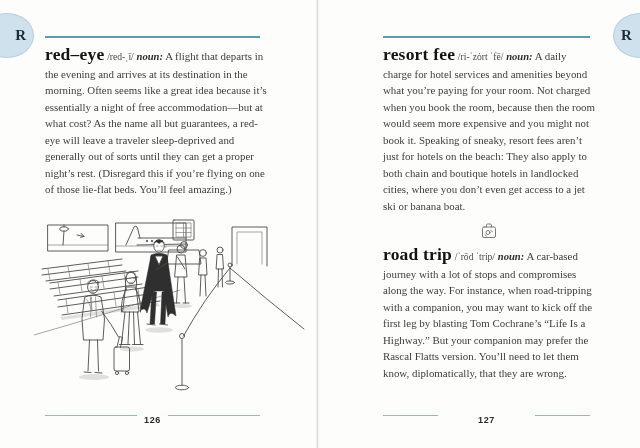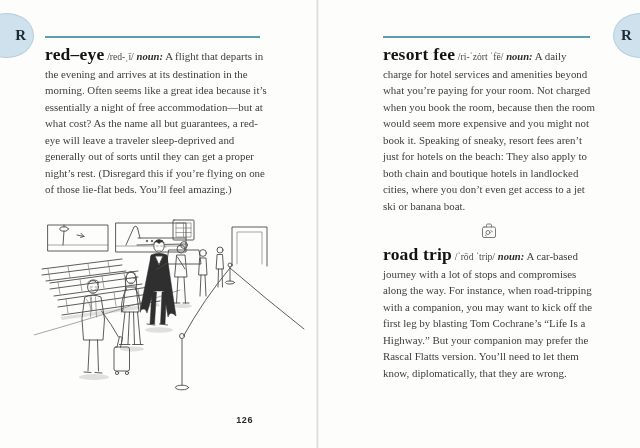--- a/index.html
+++ b/index.html
@@ -27,21 +27,21 @@
   .col{position:absolute;top:46px;}
   .col.l{left:45px;width:222px;}
   .col.r{left:383px;width:212px;}
   .entry{margin:0;font-size:10.9px;line-height:16.5px;color:#3e3d3a;text-align:left;}
   .headword{font-weight:bold;font-size:17.5px;color:#131313;letter-spacing:.2px;}
   .phon{font-size:9.6px;color:#4a4a47;}
   .pos{font-weight:bold;font-style:italic;font-size:10.6px;color:#2e2e2c;}
   .divider{display:flex;justify-content:center;margin:7px 0 6px 0;}
   .see-also{margin:4px 0 0 0;font-size:9.8px;color:#4a4a47;line-height:14px;}
   .see-also .lbl{font-style:italic;}
-  .footer{position:absolute;top:415px;display:flex;align-items:flex-end;flex-direction:column;}
+  .footer{position:absolute;top:415px;display:flex;align-items:flex-start;}
   .footer.l{left:45px;width:215px;}
   .footer.r{left:383px;width:207px;gap:33px;}
   .footer .rule{flex:1;height:1px;background:#8abbd5;}
   .footer .num{
     margin:0 7px;font-family:"Liberation Sans","DejaVu Sans",sans-serif;
     font-weight:bold;font-size:9px;color:#2b2b2b;letter-spacing:.6px;
   }
   .illus{position:absolute;left:34px;top:219px;}
   .sk{stroke:#4b4b4b;stroke-width:.9;fill:none;stroke-linecap:round;stroke-linejoin:round;}
   .sk-thin{stroke:#6b6b6b;stroke-width:.6;fill:none;stroke-linecap:round;}

